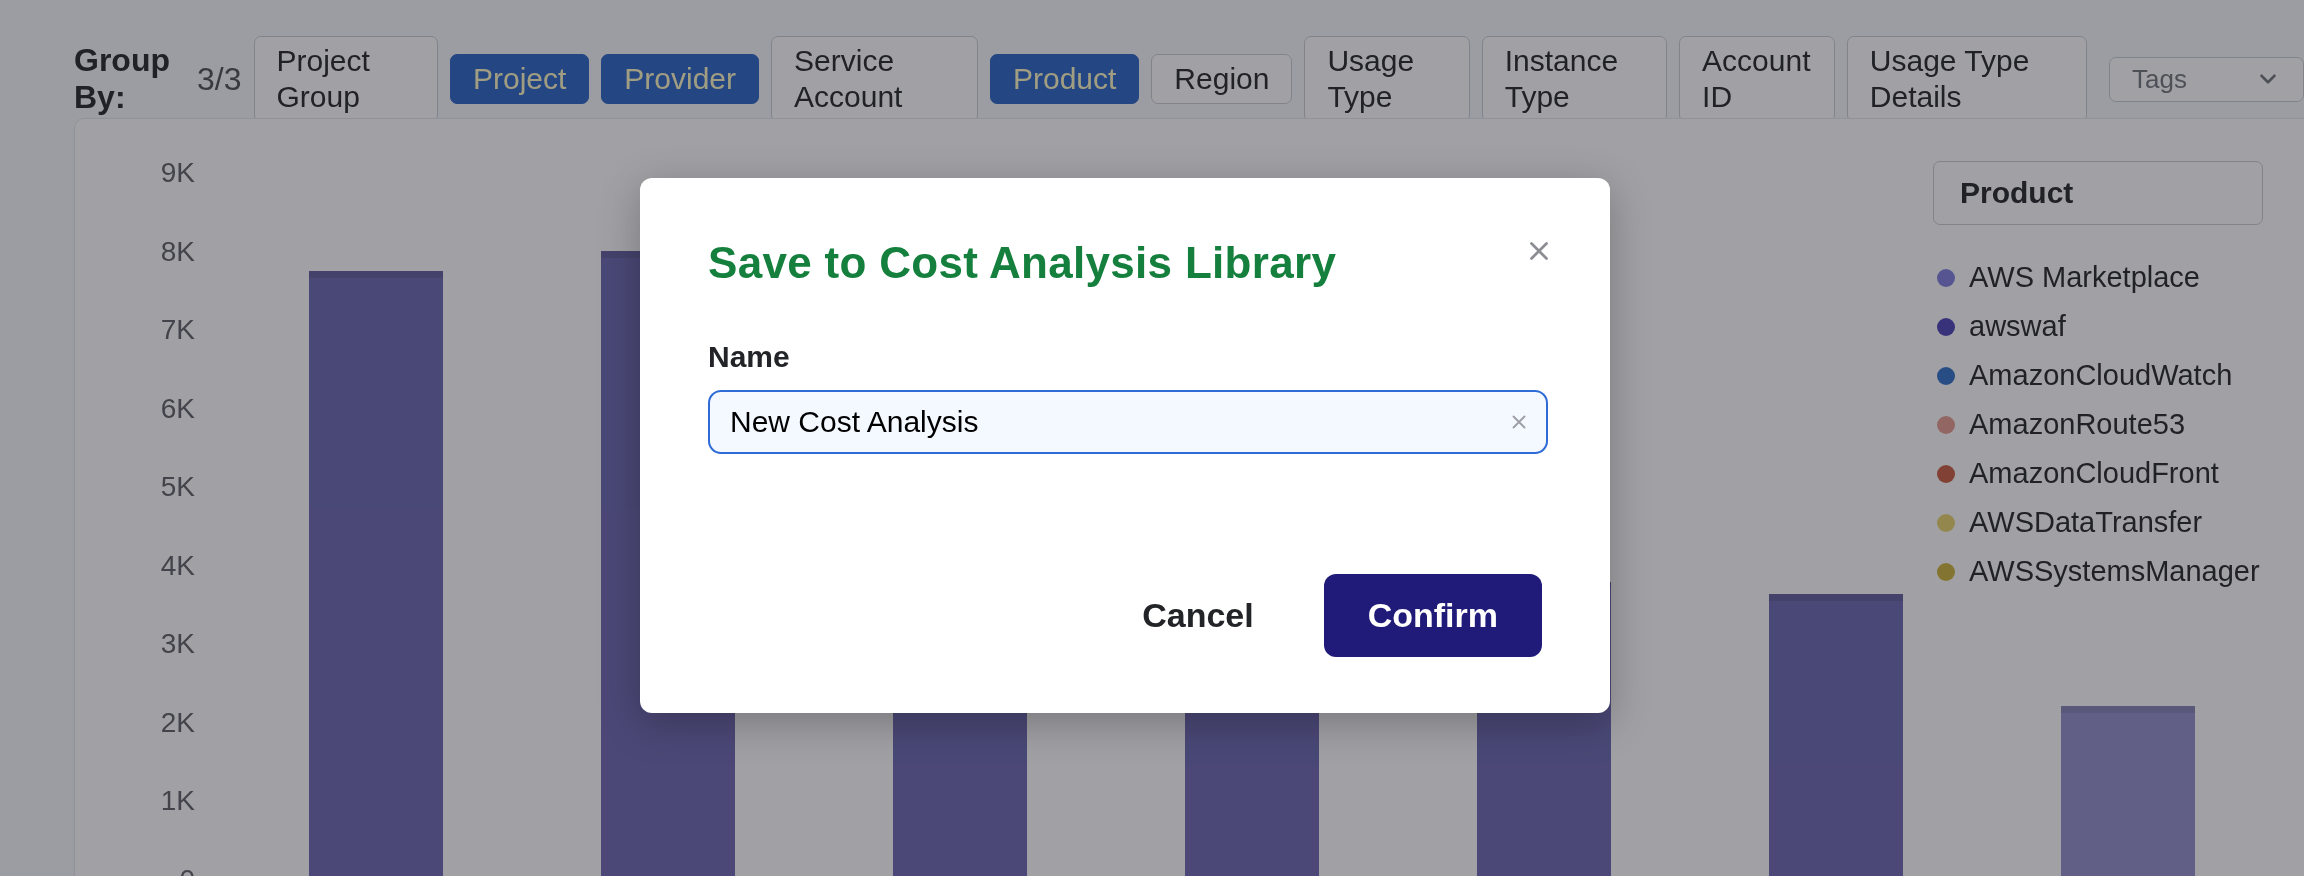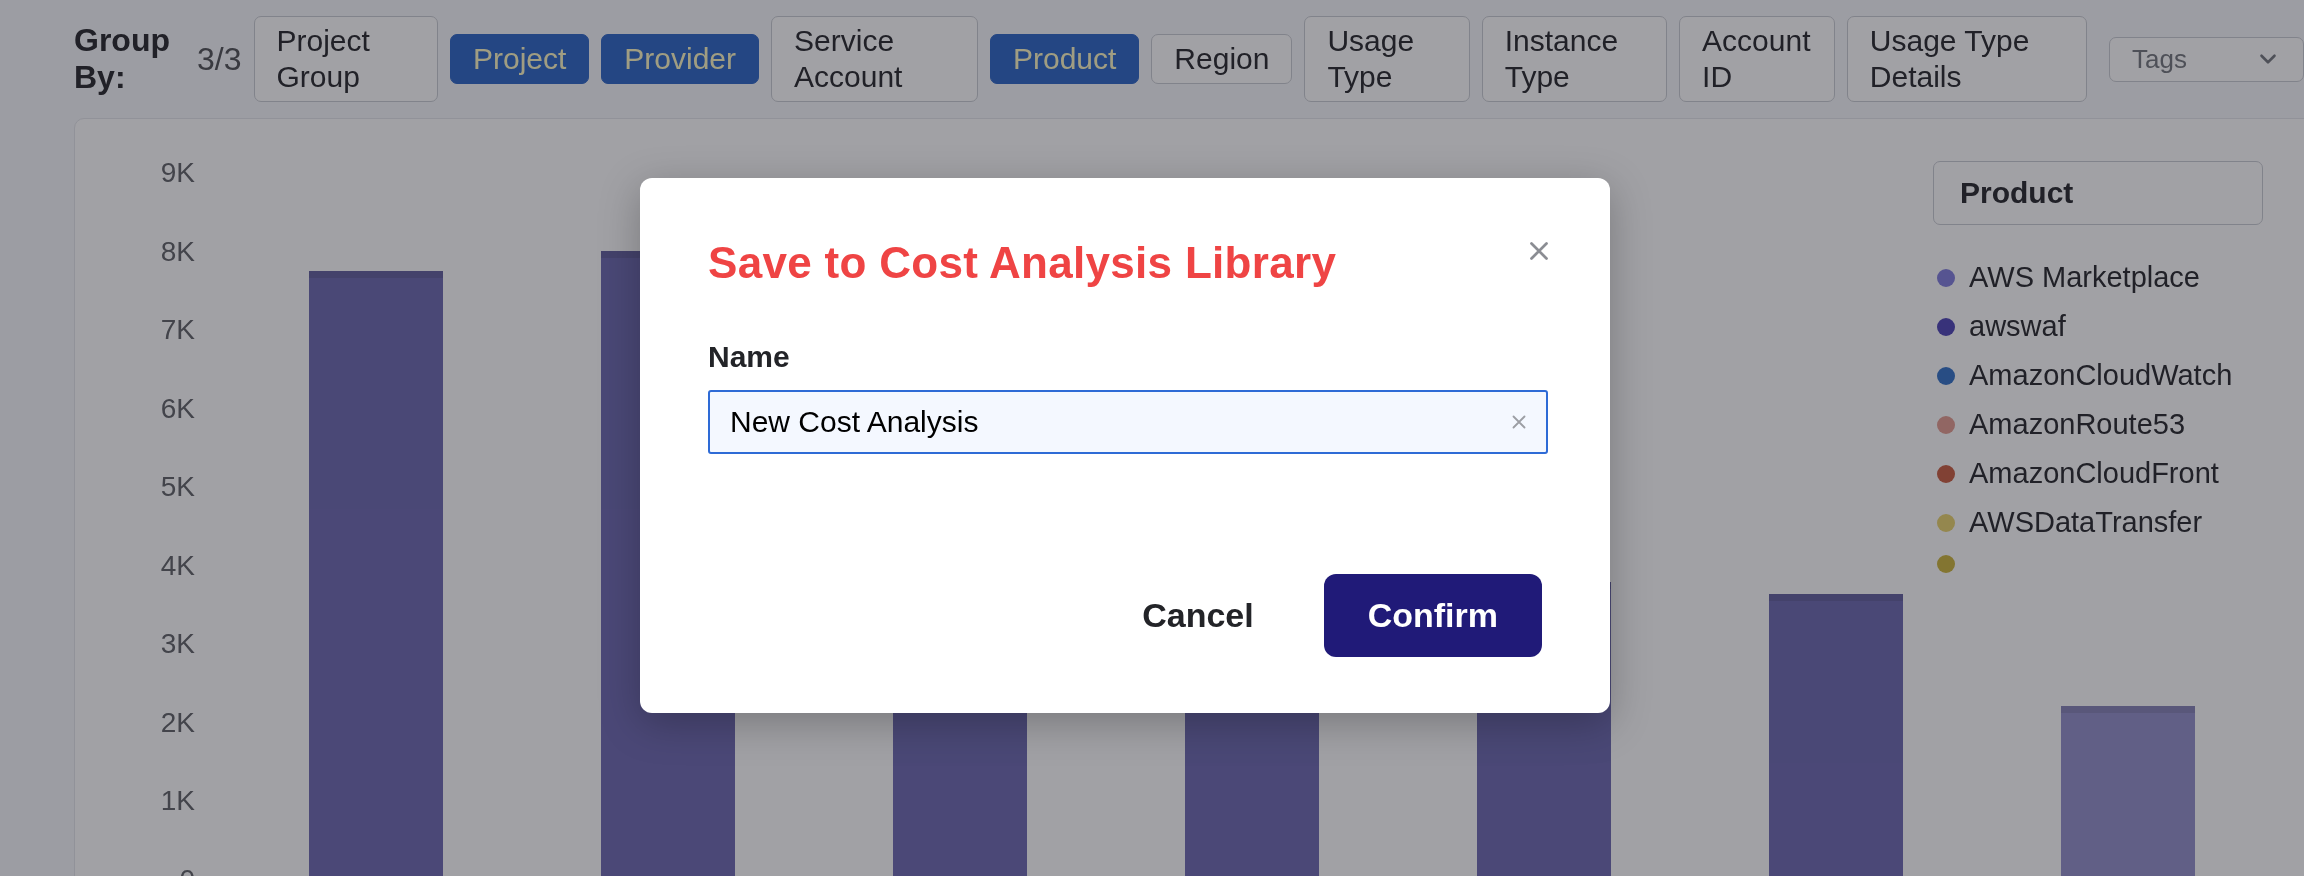--- a/index.html
+++ b/index.html
@@ -11,21 +11,21 @@
     color: #232428;
     overflow: hidden;
     position: relative;
   }
 
   
   .groupby-bar {
     display: flex;
     align-items: center;
     gap: 12px;
-    padding: 16px 0 0 74px;
+    padding: 36px 0 0 74px;
     font-size: 32px;
   }
   .groupby-label {
     font-weight: 700;
   }
   .groupby-count {
     font-weight: 400;
     color: #4c4e52;
     margin-left: -6px;
   }
@@ -153,21 +153,21 @@
     position: absolute;
     left: 640px;
     top: 178px;
     width: 970px;
     background: #ffffff;
     border-radius: 12px;
     box-shadow: 0 10px 40px rgba(0,0,0,.25);
     padding: 60px 68px 56px 68px;
   }
   .modal-title {
-    color: #ef4444;
+    color: #15803d;
     font-size: 44px;
     font-weight: 600;
     letter-spacing: .3px;
   }
   .modal-close {
     position: absolute;
     top: 58px; right: 56px;
     cursor: pointer;
     color: #8b8d93;
   }
@@ -180,21 +180,21 @@
   .field-wrap {
     position: relative;
     margin-top: 16px;
   }
   .field-input {
     width: 840px;
     height: 64px;
     font-size: 30px;
     padding: 0 56px 0 20px;
     border: 2px solid #2e6bd6;
-    border-radius: 3px;
+    border-radius: 13px;
     background: #f4f8ff;
     outline: none;
     caret-color: #232428;
   }
   .field-clear {
     position: absolute;
     right: 20px + 0px;
     left: 800px;
     top: 50%;
     transform: translateY(-50%);
@@ -316,20 +316,21 @@
           <div class="legend-item">
             <span class="swatch" style="background: rgb(200, 90, 61);"></span>
             <span>AmazonCloudFront</span>
           </div>
           <div class="legend-item">
             <span class="swatch" style="background: rgb(233, 210, 106);"></span>
             <span>AWSDataTransfer</span>
           </div>
           <div class="legend-item">
             <span class="swatch" style="background: rgb(203, 180, 55);"></span>
+            <span>AWSSystemsManager</span>
           </div>
         </div>
     </div>
   </div>
 </div>
 
 <div class="overlay"></div>
 
 <div class="modal">
   <div class="modal-title">Save to Cost Analysis Library</div>

